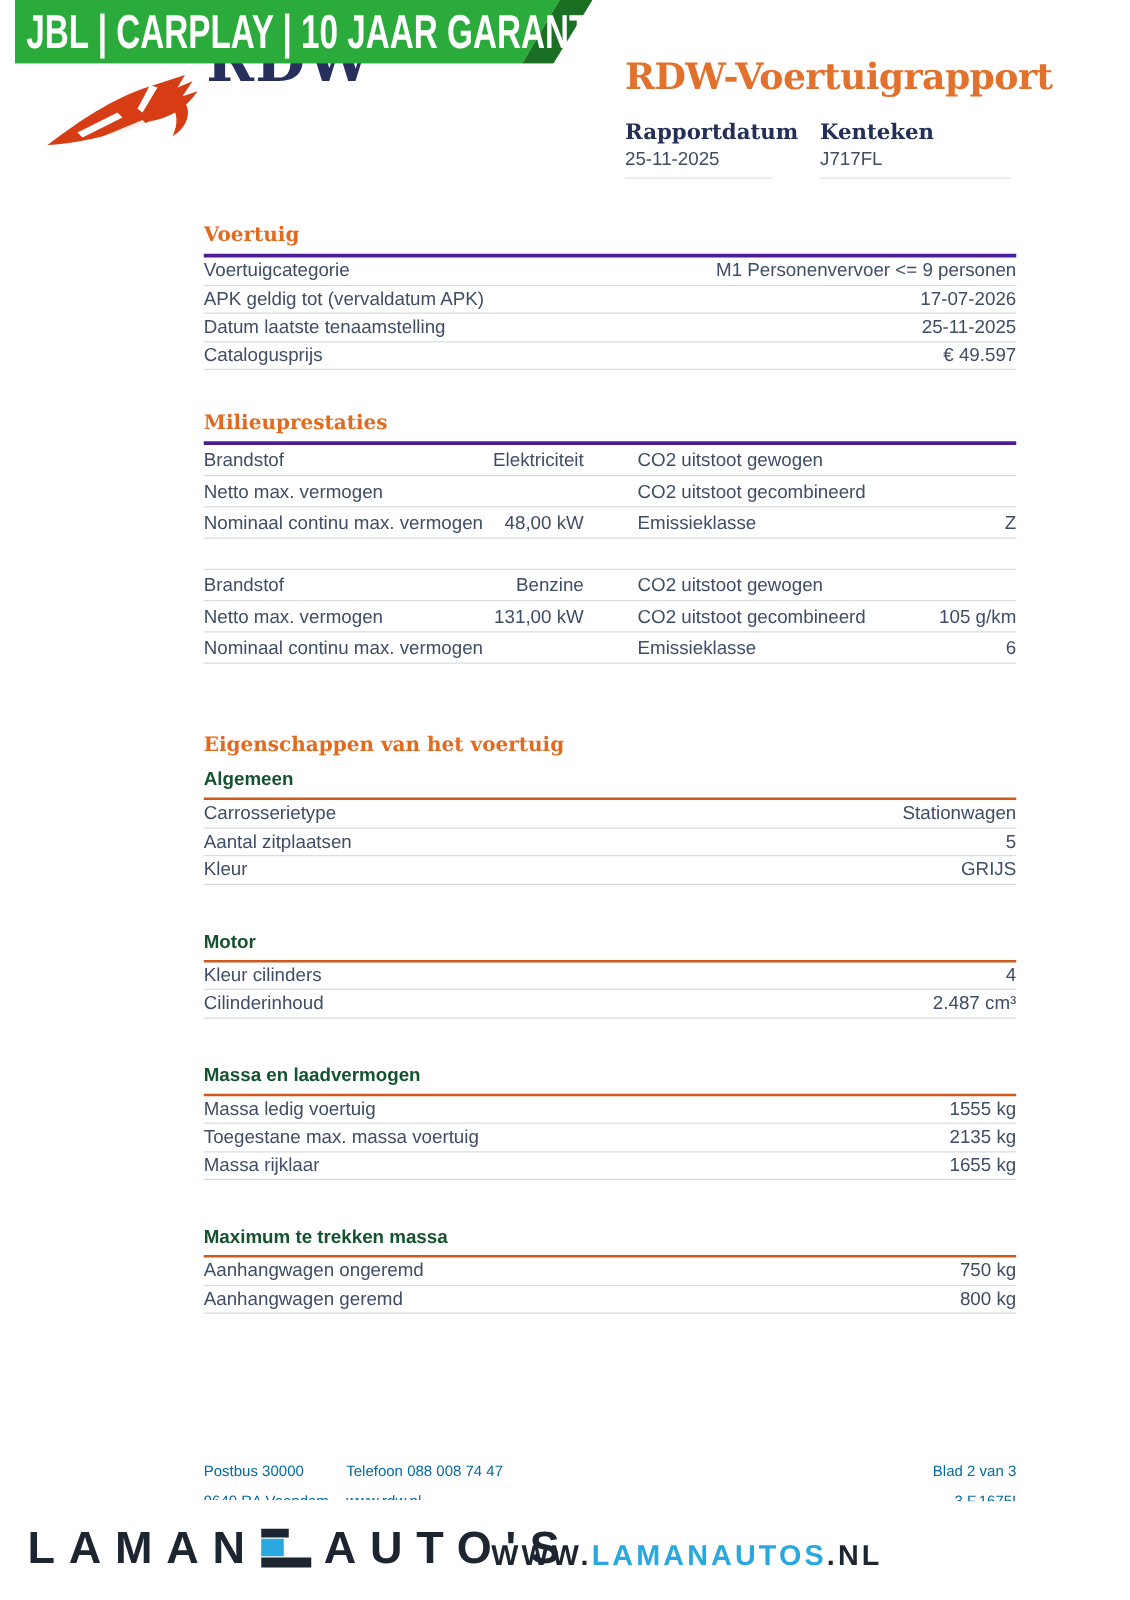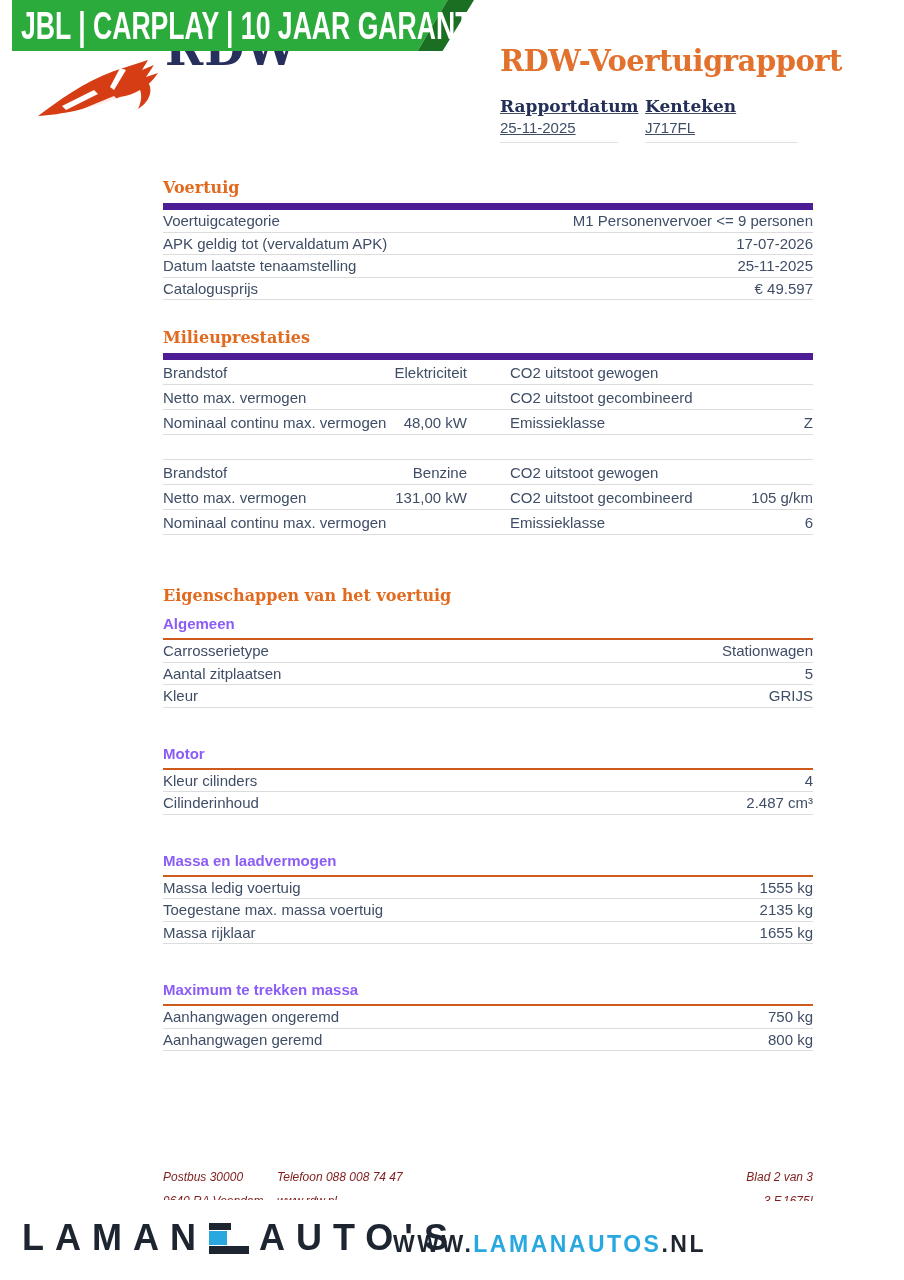--- a/index.html
+++ b/index.html
@@ -20,48 +20,48 @@
   .rdw-word{position:absolute;left:165px;top:26px;z-index:1;
         font-family:"DejaVu Serif",serif;font-weight:bold;font-size:46px;line-height:1;
         color:#27305c;letter-spacing:1px;}
   .flame{position:absolute;left:34px;top:56px;z-index:2;}
 
   
   .report-title{position:absolute;left:500px;top:44px;
         font-family:"DejaVu Serif",serif;font-weight:bold;font-size:29px;
         color:#e2712e;letter-spacing:-0.5px;white-space:nowrap;}
   .meta{position:absolute;left:500px;top:96px;display:grid;
-        grid-template-columns:140px 175px;grid-auto-rows:auto;column-gap:5px;text-decoration:underline;}
+        grid-template-columns:140px 175px;grid-auto-rows:auto;column-gap:16px;}
   .meta .lbl{font-family:"DejaVu Serif",serif;font-weight:bold;font-size:17px;
         color:#232f57;padding-bottom:3px;}
   .meta .val{font-size:15px;color:#3f4e66;padding-bottom:6px;border-bottom:1px solid #e2e2e2;
         margin-right:22px;}
 
   
   .section{position:absolute;left:163px;width:650px;}
   .sec-title{font-family:"DejaVu Serif",serif;font-weight:bold;font-size:16px;
-        color:#e26a1f;line-height:20px;padding-bottom:5px;border-bottom:7px solid #4c1d95;}
+        color:#e26a1f;line-height:20px;padding-bottom:5px;border-bottom:3px solid #4c1d95;}
   .sec-title.noline{border-bottom:none;padding-bottom:2px;}
-  .sub-title{font-weight:bold;font-size:15px;color:#8b5cf6;line-height:20px;
+  .sub-title{font-weight:bold;font-size:15px;color:#14532d;line-height:20px;
         padding-bottom:4px;border-bottom:2px solid #cf5a1e;}
   .row{display:flex;justify-content:space-between;align-items:center;
         height:21.5px;border-bottom:1px solid #dcdcdc;font-size:15px;white-space:nowrap;}
   .row .lbl{text-align:left;}
   .row .val{text-align:right;}
   .mrow{display:grid;grid-template-columns:206px 98px 43px 202px 101px;
         height:24px;align-items:center;border-bottom:1px solid #dcdcdc;font-size:15px;white-space:nowrap;}
   .mrow .l{text-align:left;}
   .mrow .v{text-align:right;}
   .mblock2{margin-top:24px;border-top:1px solid #dcdcdc;}
   .subsec{margin-top:36px;}
   .subsec.first{margin-top:6px;}
 
   
   .doc-footer{position:absolute;left:163px;top:1170px;width:650px;height:31px;
-        overflow:hidden;font-size:12px;color:#7f1d1d;font-style:italic;}
+        overflow:hidden;font-size:12px;color:#0369a1;}
   .doc-footer .frow{display:flex;height:15px;line-height:15px;}
   .doc-footer .c1{width:114px;}
   .doc-footer .c2{flex:1;}
   .doc-footer .c3{text-align:right;}
   .doc-footer .frow2{margin-top:9px;}
 
   
   .dealer{position:absolute;left:0;top:1200px;width:728px;height:80px;background:#fff;}
   .laman{position:absolute;left:22px;top:17px;display:flex;align-items:center;
         color:#1d2531;font-weight:bold;font-size:36px;letter-spacing:11px;white-space:nowrap;}

